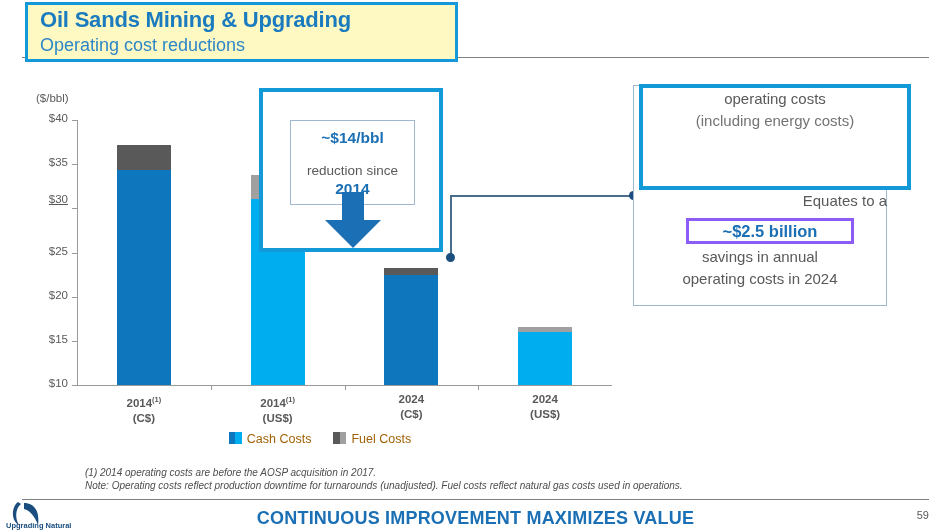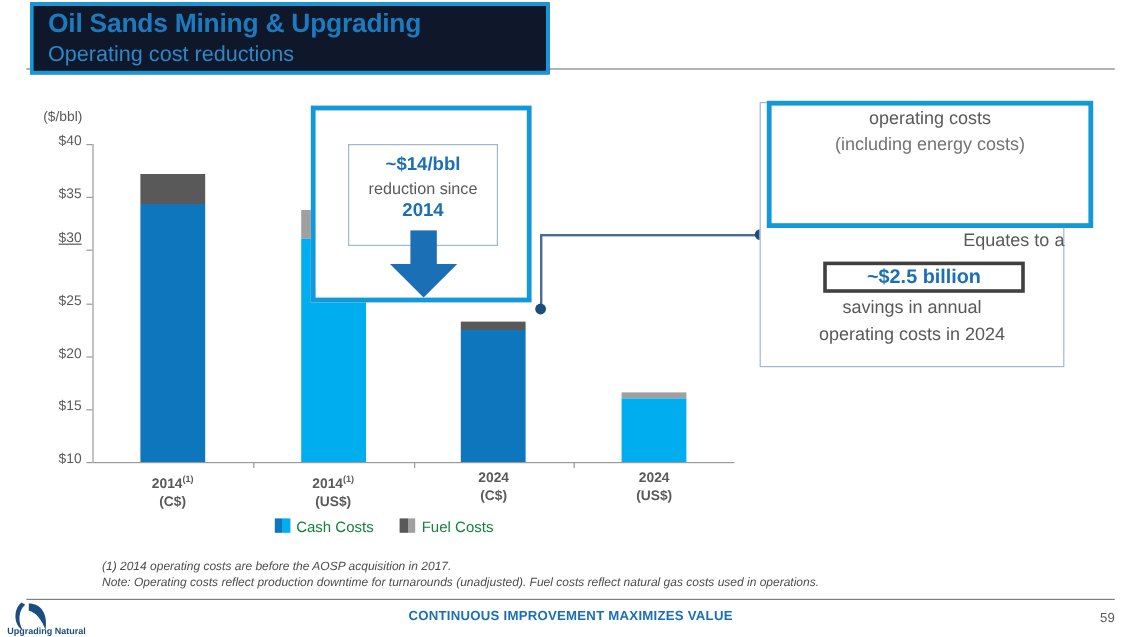--- a/index.html
+++ b/index.html
@@ -4,21 +4,21 @@
 <style>
   html,body{margin:0;padding:0;}
   body{
     width:951px;height:531px;position:relative;background:#ffffff;
     font-family:"Liberation Sans", sans-serif;overflow:hidden;
   }
   
   #header-rule{position:absolute;left:22px;top:57px;width:907px;height:1px;background:#808080;}
   #title-box{
     position:absolute;left:25px;top:2px;width:433px;height:60px;
-    border:3px solid #1398D8;background:#0f172a;box-sizing:border-box;
+    border:3px solid #1398D8;background:#fef9c3;box-sizing:border-box;
   }
   #title-main{
     position:absolute;left:12px;top:2px;font-size:22px;font-weight:bold;
     color:#1B7BBF;letter-spacing:-0.2px;white-space:nowrap;
   }
   #title-sub{
     position:absolute;left:12px;top:30px;font-size:18px;color:#2E87C6;
     white-space:nowrap;
   }
   
@@ -34,35 +34,35 @@
   .xtickmark{position:absolute;top:305px;width:1px;height:5px;background:#9a9a9a;}
   .bar{position:absolute;bottom:0;}
   .bar-seg{position:absolute;left:0;width:100%;}
   .xlabel{
     position:absolute;top:312px;text-align:center;font-size:11.5px;color:#595959;
     line-height:15px;
     font-weight:bold;
   }
   .xlabel sup{font-size:7.5px;}
   
-  #legend{position:absolute;left:0;top:432px;width:640px;text-align:center;font-size:12.5px;color:#15803d;}
+  #legend{position:absolute;left:0;top:432px;width:640px;text-align:center;font-size:12.5px;color:#a16207;}
   .legend-item{display:inline-block;margin:0 11px;}
   .swatch{display:inline-block;width:13px;height:12px;vertical-align:-1px;margin-right:5px;}
   .swatch i{display:inline-block;width:50%;height:100%;float:left;}
   
   #callout-14{
     position:absolute;left:259px;top:88px;width:184px;height:164px;
     border:4px solid #1398D8;background:#ffffff;box-sizing:border-box;
   }
   #callout-14-inner{
     position:absolute;left:27px;top:28px;width:125px;height:85px;
     border:1px solid #9fb8d0;box-sizing:border-box;text-align:center;
   }
   #c14-l1{font-size:15.5px;font-weight:bold;color:#1B6FB5;margin-top:8px;}
-  #c14-l2{font-size:13.5px;color:#595959;margin-top:3px;}
+  #c14-l2{font-size:13.5px;color:#595959;margin-top:16px;}
   #c14-l3{font-size:15.5px;font-weight:bold;color:#1B6FB5;margin-top:2px;}
   #arrow-stem{position:absolute;left:79px;top:100px;width:22px;height:31px;background:#1B6FB5;}
   #arrow-head{
     position:absolute;left:62px;top:128px;width:0;height:0;
     border-left:28px solid transparent;border-right:28px solid transparent;
     border-top:28px solid #1B6FB5;
   }
   
   #conn-v1{position:absolute;left:450px;top:195px;width:1.5px;height:62px;background:#4a6d8c;}
   #conn-h{position:absolute;left:450px;top:195px;width:183px;height:1.5px;background:#4a6d8c;}
@@ -80,33 +80,33 @@
   #b38-l1{font-size:15px;color:#595959;margin-top:13px;line-height:22px;}
   #b38-l1 b{font-size:17.5px;font-weight:bold;color:#1B6FB5;}
   #b38-l2{font-size:15px;color:#595959;line-height:22px;}
   #b38-l3{font-size:15px;color:#737373;line-height:22px;}
   #rp-equates{
     position:absolute;left:633px;top:192px;width:254px;text-align:right;
     font-size:15px;color:#595959;
   }
   #box-25{
     position:absolute;left:686px;top:218px;width:168px;height:26px;
-    border:3px solid #404040;background:#ffffff;box-sizing:border-box;
+    border:3px solid #8b5cf6;background:#ffffff;box-sizing:border-box;
     text-align:center;
   }
   #b25-text{font-size:16.5px;font-weight:bold;color:#1B6FB5;line-height:21px;}
   #rp-l4{position:absolute;left:633px;top:248px;width:254px;text-align:center;font-size:15px;color:#595959;}
   #rp-l5{position:absolute;left:633px;top:270px;width:254px;text-align:center;font-size:15px;color:#595959;}
   
   #footnotes{position:absolute;left:85px;top:467px;font-size:10px;color:#4d4d4d;font-style:italic;line-height:12.5px;}
   
   #footer-rule{position:absolute;left:22px;top:499px;width:907px;height:1px;background:#808080;}
   #footer-tagline{
     position:absolute;left:0;top:508px;width:951px;text-align:center;
-    font-size:11px;font-weight:bold;color:#1B6FB5;letter-spacing:0.2px;
+    font-size:18px;font-weight:bold;color:#1B6FB5;letter-spacing:0.2px;
   }
   #page-number{position:absolute;right:22px;top:509px;font-size:11px;color:#595959;}
   #logo{position:absolute;left:8px;top:499px;width:70px;height:30px;}
   #logo-name{
     position:absolute;left:6px;top:521px;font-size:7.5px;font-weight:bold;
     color:#1B4E7E;white-space:nowrap;
   }
 </style>
 </head>
 <body>

